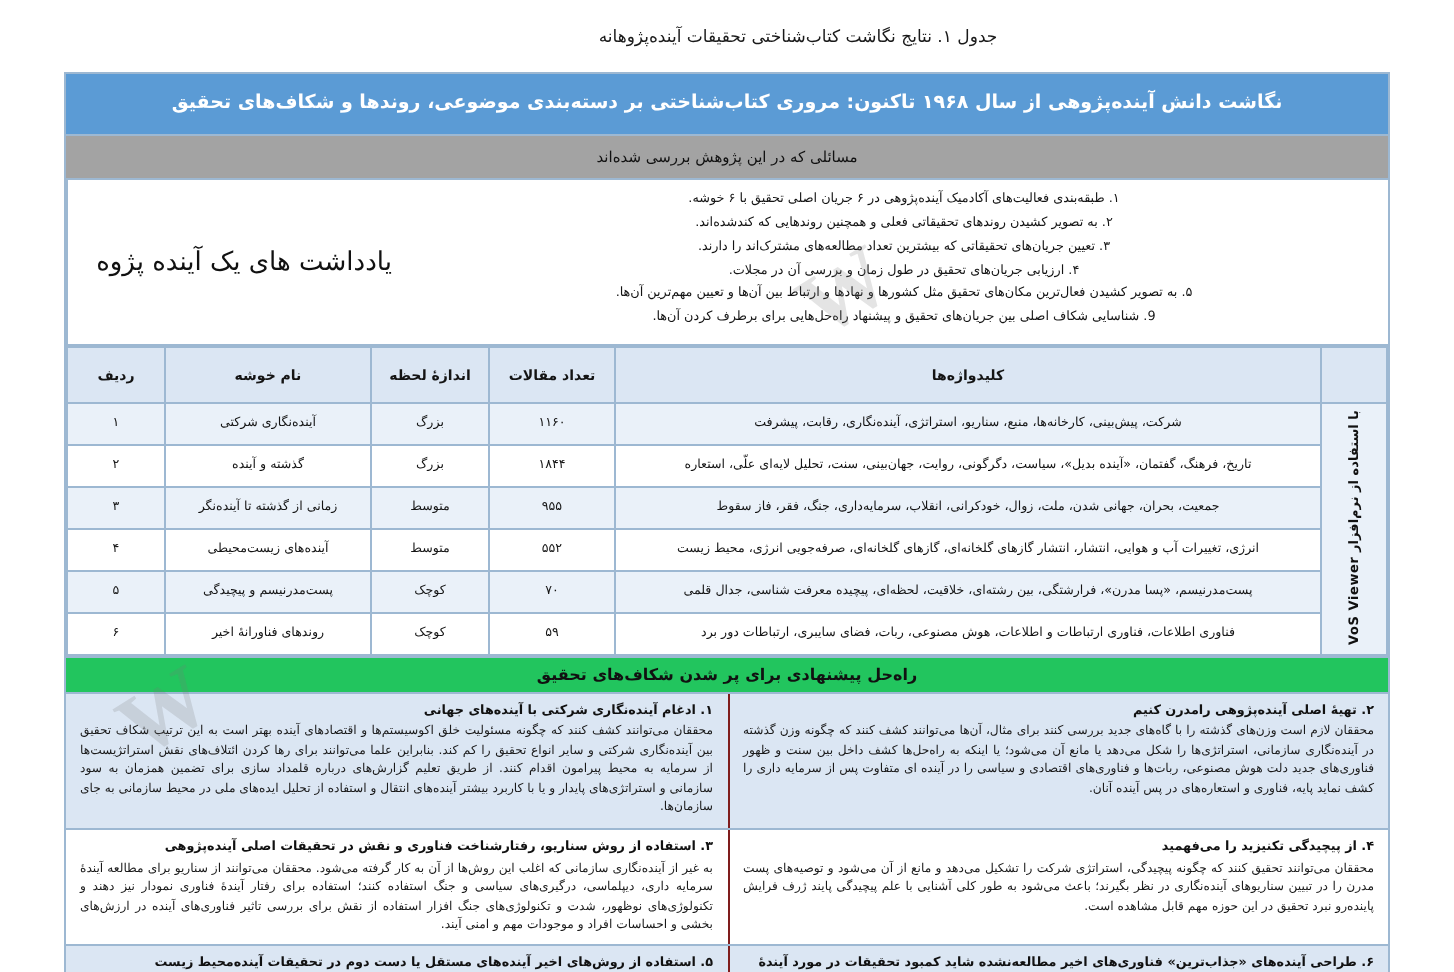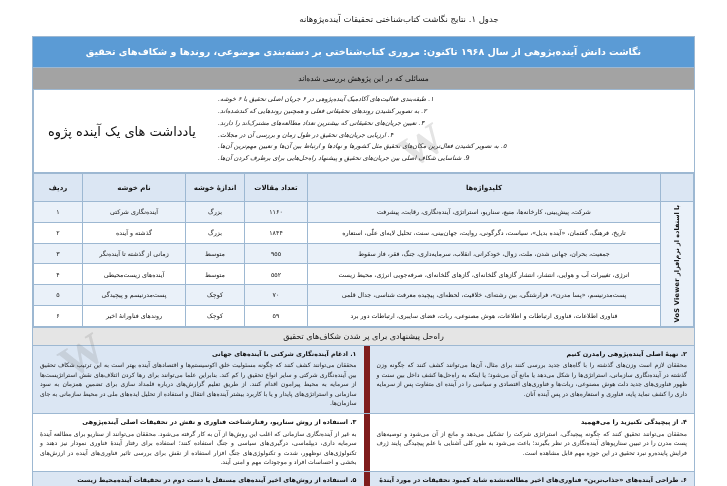--- a/index.html
+++ b/index.html
@@ -47,22 +47,21 @@
   }
   .notes-row{
     display:flex;
     background:#ffffff;
     border-bottom:1px solid #9db8d2;
     min-height:80px;
   }
   .notes-list{
     flex:1 1 auto;
     padding:5px 8px 6px 8px;
-    text-align:left;
-    font-style:italic;
+    text-align:center;
   }
   .notes-list p{
     margin:0 0 2.5px 0;
     font-size:6.4px;
     line-height:1.45;
     color:#141414;
   }
   .notes-label{
     flex:0 0 168px;
     display:flex;align-items:center;justify-content:center;
@@ -112,39 +111,39 @@
     transform:rotate(180deg);
     white-space:nowrap;
     font-size:6.5px;
     font-weight:bold;
     color:#111;
     letter-spacing:.3px;
     display:inline-block;
   }
 
   .section-bar{
-    background:#e5e5e5;
+    background:#22c55e;
     border-top:1px solid #9db8d2;
     border-bottom:1px solid #9db8d2;
     text-align:center;
     font-size:8px;
-    font-weight:normal;
+    font-weight:bold;
     color:#111;
     padding:4px 6px;
   }
   .two-col{
     display:flex;
     border-bottom:1px solid #9db8d2;
   }
   .two-col > div{
     flex:1 1 50%;
     padding:4px 7px 5px 7px;
     box-sizing:border-box;
   }
-  .two-col .colA{border-left:6px solid #7f1d1d;}
+  .two-col .colA{border-left:1px solid #7f1d1d;}
   .band-blue .colA,.band-blue .colB{background:#dbe6f3;}
   .band-white .colA,.band-white .colB{background:#ffffff;}
   .ph{
     margin:0 0 2px 0;
     font-size:6.4px;
     font-weight:bold;
     color:#111;
     text-align:right;
     line-height:1.4;
   }
@@ -192,21 +191,21 @@
     </div>
     <div class="notes-label">یادداشت های یک آینده پژوه</div>
   </div>
 
   <table class="main">
     <thead>
       <tr>
         <th class="c-tool"></th>
         <th class="c-kw">کلیدواژه‌ها</th>
         <th class="c-count">تعداد مقالات</th>
-        <th class="c-size">اندازهٔ خوشه</th>
+        <th class="c-size">اندازهٔ لحظه</th>
         <th class="c-name">نام خوشه</th>
         <th class="c-rank">ردیف</th>
       </tr>
     </thead>
     <tbody>
       <tr>
         <td class="c-tool tool-cell" rowspan="6">
           <span class="vtxt">با استفاده از نرم‌افزار VoS Viewer</span>
         </td>
         <td class="c-kw">شرکت، پیش‌بینی، کارخانه‌ها، منبع، سناریو، استراتژی، آینده‌نگاری، رقابت، پیشرفت</td>

